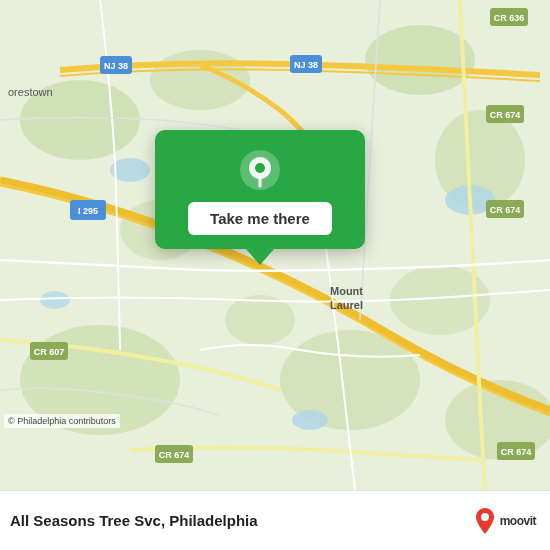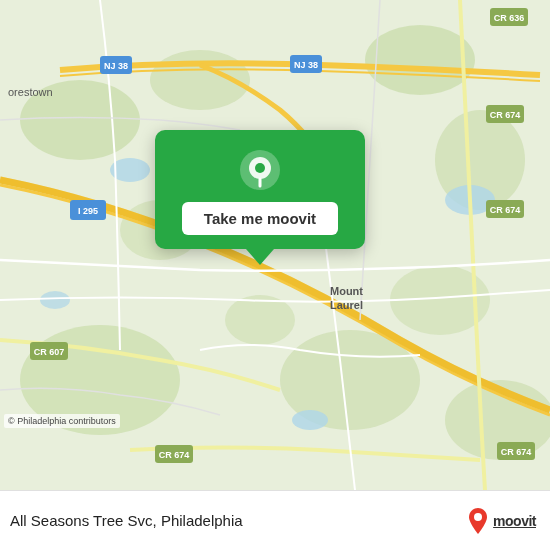--- a/index.html
+++ b/index.html
@@ -80,41 +80,40 @@
       background: white;
       display: flex;
       align-items: center;
       justify-content: space-between;
       padding: 0 14px 0 10px;
       border-top: 1px solid #e0e0e0;
     }
 
     #place-name {
       font-size: 15px;
-      font-weight: 400;
+      font-weight: 700;
       color: #222;
     }
 
     #moovit-logo {
       display: flex;
       align-items: center;
       gap: 4px;
     }
 
     #moovit-pin {
       width: 22px;
       height: 28px;
     }
 
     #moovit-text {
-      font-size: 14px;
+      font-size: 12px;
       font-weight: 700;
       color: #333;
       letter-spacing: -0.5px;
-      text-decoration: underline;
     }
 
     #attribution {
       position: absolute;
       bottom: 62px;
       left: 4px;
       font-size: 9px;
       color: #444;
       background: rgba(255,255,255,0.75);
       padding: 2px 4px;
@@ -205,21 +204,21 @@
 
   <div id="callout">
 
     <svg id="pin-icon" viewBox="0 0 44 44" xmlns="http://www.w3.org/2000/svg">
       <circle cx="22" cy="22" r="20" fill="white" opacity="0.25"></circle>
       <circle cx="22" cy="20" r="11" fill="white" opacity="0.9"></circle>
       <circle cx="22" cy="20" r="5" fill="#27a844"></circle>
       <path d="M22,31 L22,38" stroke="white" stroke-width="3" stroke-linecap="round"></path>
     </svg>
 
-    <button id="take-me-there-btn">Take me moovit</button>
+    <button id="take-me-there-btn">Take me there</button>
   </div>
 
   <div id="attribution">© Philadelphia contributors</div>
 </div>
 
 <div id="info-bar">
   <span id="place-name">All Seasons Tree Svc, Philadelphia</span>
 
   <div id="moovit-logo">
 

